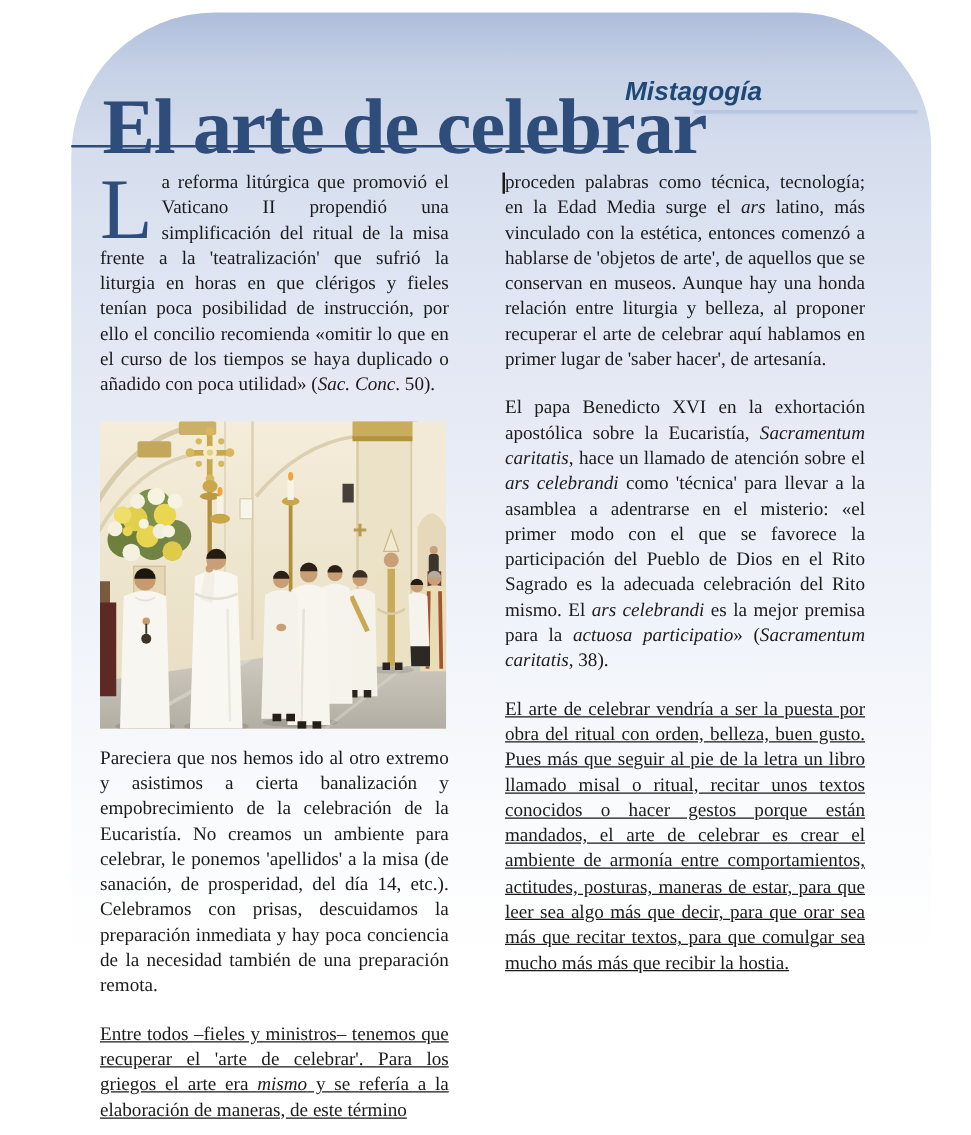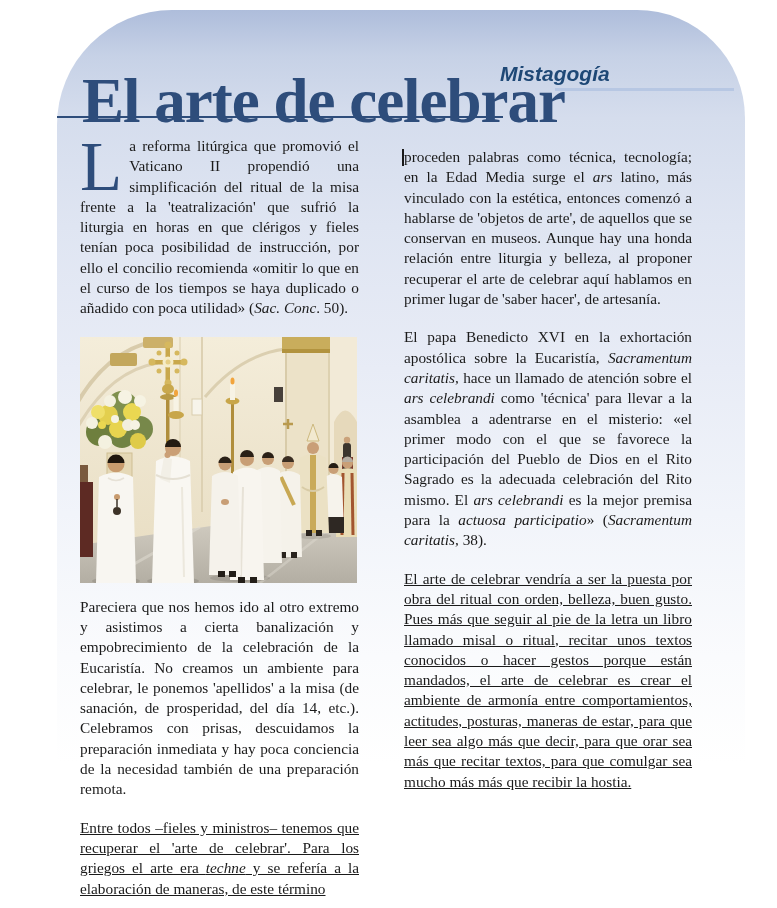--- a/index.html
+++ b/index.html
@@ -22,21 +22,21 @@
   .title-rule{position:absolute;left:57px;top:116px;width:446px;height:2px;background:var(--navy,#2e4d7b);}
   .tag{
     position:absolute;left:500px;top:62px;width:168px;text-align:left;
     font-family:"Liberation Sans",sans-serif;font-style:italic;font-weight:bold;
     font-size:21px;color:var(--tagblue,#1e4876);
   }
   .tag-rule{position:absolute;left:555px;top:88px;width:179px;height:3px;background:var(--tagrule,#b7c7e3);}
   .cols{position:absolute;left:80px;top:136px;width:612px;display:flex;gap:45px;}
   .col{font-size:15.3px;line-height:20.3px;text-align:justify;color:var(--bodytext,#1a1a1a);}
   .col-left{width:279px;}
-  .col-right{width:288px;position:relative;margin-top:11px;}
+  .col-right{width:288px;position:relative;}
   .col p{margin:0 0 18px 0;}
   .col p:last-child{margin-bottom:0;text-decoration:underline;}
   .it{font-style:italic;}
   .dropcap{
     float:left;font-size:69px;line-height:52px;padding:5px 7px 0 0;
     color:var(--navy,#2e4d7b);
   }
   figure.photo{margin:0 0 14px 0;width:277px;height:246px;}
   figure.photo svg{display:block;width:277px;height:246px;}
   .caret{position:absolute;left:-2px;top:2px;width:2px;height:17px;background:#1a1a1a;}
@@ -200,21 +200,21 @@
           <path d="M19,140 Q36,131 53,140 L56,246 L16,246 Z" fill="#f8f6f1"></path>
           <path d="M28,141 Q36,146 44,141" stroke="#e6e1d6" stroke-width="1.5" fill="none"></path>
           <circle cx="37" cy="160" r="3" fill="#c89b6e"></circle>
           <line x1="37" y1="162" x2="37" y2="170" stroke="#3d3328" stroke-width="1.5"></line>
           <circle cx="37" cy="174" r="4" fill="#3d3328"></circle>
         </g>
       </svg>
     </figure>
 
     <p><span>Pareciera que nos hemos ido al otro extremo y asistimos a cierta banalización y empobrecimiento de la celebración de la Eucaristía. No creamos un ambiente para celebrar, le ponemos 'apellidos' a la misa (de sanación, de prosperidad, del día 14, etc.). Celebramos con prisas, descuidamos la preparación inmediata y hay poca conciencia de la necesidad también de una preparación remota.</span></p>
-    <p><span>Entre todos –fieles y ministros– tenemos que recuperar el 'arte de celebrar'. Para los griegos el arte era </span><span class="it">techne</span><span> y se refería a la elaboración de maneras, de este término</span></p>
+    <p><span>Entre todos –fieles y ministros– tenemos que recuperar el 'arte de celebrar'. Para los griegos el arte era </span><span class="it">mismo</span><span> y se refería a la elaboración de maneras, de este término</span></p>
   </div>
 
   <div class="col col-right">
     <div class="caret"></div>
     <p><span>proceden palabras como técnica, tecnología; en la Edad Media surge el </span><span class="it">ars</span><span> latino, más vinculado con la estética, entonces comenzó a hablarse de 'objetos de arte', de aquellos que se conservan en museos. Aunque hay una honda relación entre liturgia y belleza, al proponer recuperar el arte de celebrar aquí hablamos en primer lugar de 'saber hacer', de artesanía.</span></p>
     <p><span>El papa Benedicto XVI en la exhortación apostólica sobre la Eucaristía, </span><span class="it">Sacramentum caritatis</span><span>, hace un llamado de atención sobre el </span><span class="it">ars celebrandi</span><span> como 'técnica' para llevar a la asamblea a adentrarse en el misterio: «el primer modo con el que se favorece la participación del Pueblo de Dios en el Rito Sagrado es la adecuada celebración del Rito mismo. El </span><span class="it">ars celebrandi</span><span> es la mejor premisa para la </span><span class="it">actuosa participatio</span><span>» (</span><span class="it">Sacramentum caritatis</span><span>, 38).</span></p>
     <p><span>El arte de celebrar vendría a ser la puesta por obra del ritual con orden, belleza, buen gusto. Pues más que seguir al pie de la letra un libro llamado misal o ritual, recitar unos textos conocidos o hacer gestos porque están mandados, el arte de celebrar es crear el ambiente de armonía entre comportamientos, actitudes, posturas, maneras de estar, para que leer sea algo más que decir, para que orar sea más que recitar textos, para que comulgar sea mucho más más que recibir la hostia.</span></p>
   </div>
 
 </div>

